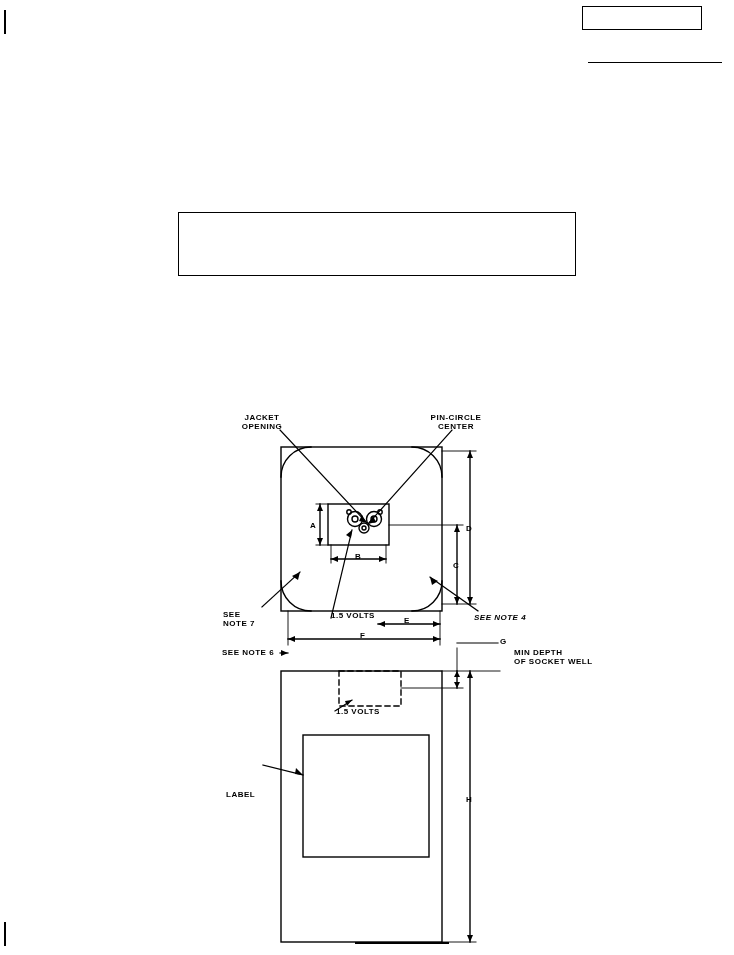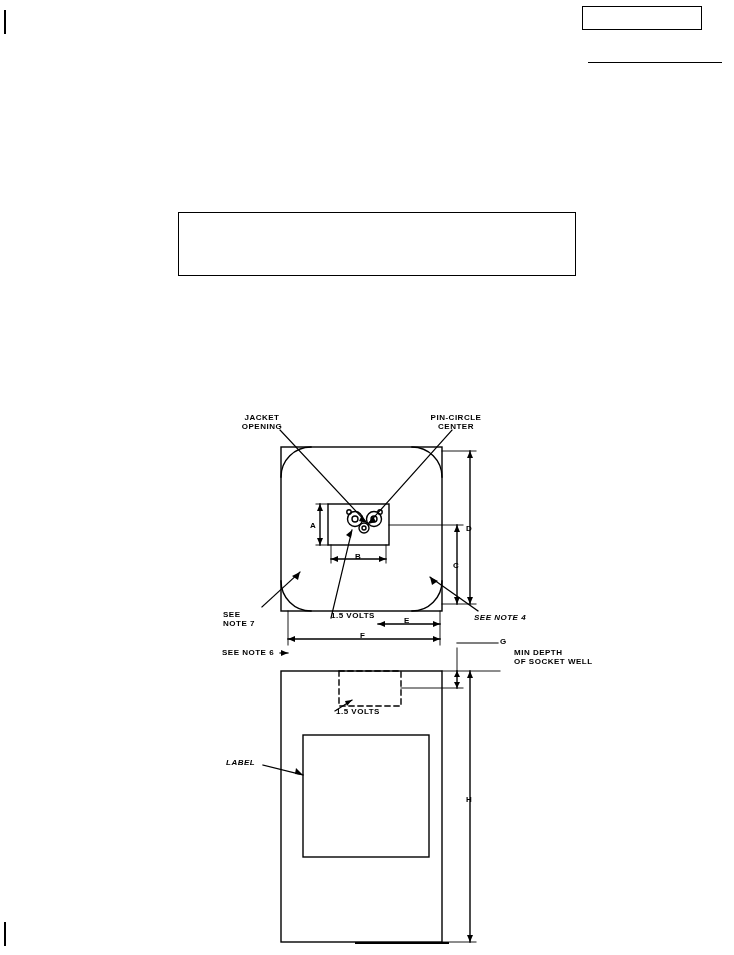--- a/index.html
+++ b/index.html
@@ -240,15 +240,15 @@
   <div class="lbl" style="left:336px; top:707px;">1.5 VOLTS</div>
 
   <div class="lbl" style="left:223px; top:610px;">SEE
 NOTE 7</div>
   <div class="lbl" style="left:474px; top:613px;font-style:italic;">SEE NOTE 4</div>
   <div class="lbl" style="left:222px; top:648px;">SEE NOTE 6</div>
 
   <div class="lbl" style="left:470px; top:648px;margin-left:44px;">MIN DEPTH
 OF SOCKET WELL</div>
 
-  <div class="lbl" style="left:226px; top:758px;font-style:italic;">LABEL</div>
+  <div class="lbl" style="left:226px; top:790px;">LABEL</div>
 
 </div>
 
 </body></html>

